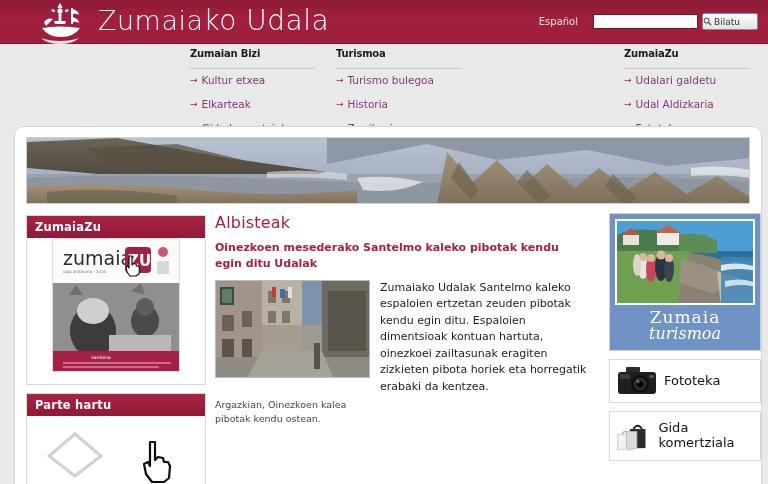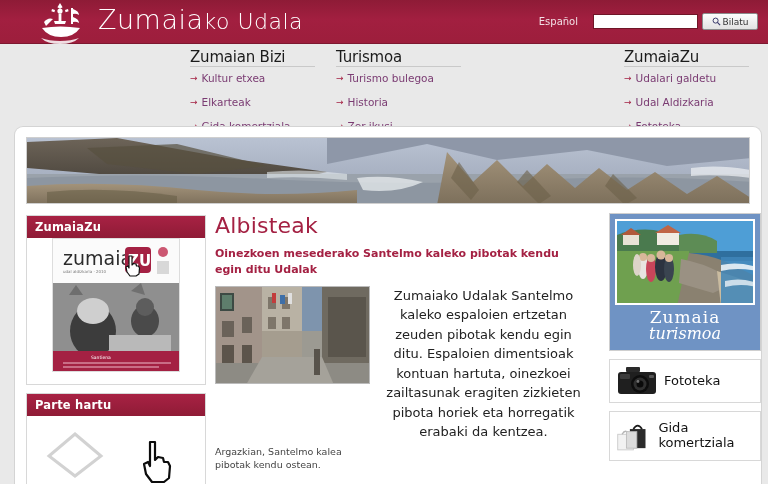--- a/index.html
+++ b/index.html
@@ -24,52 +24,52 @@
   .crest-reflect {
     position: absolute; left: 38px; top: 48px; width: 56px; height: 58px;
     opacity: 0.14;
   }
   .site-title {
     position: absolute; left: 98px; top: 4px;
     color: #fff; font-size: 27px; letter-spacing: 0.5px;
     font-family: "DejaVu Sans", "Liberation Sans", sans-serif;
     font-weight: 300; white-space: nowrap;
   }
-  .site-title .small { font-size: 22px; }
+  .site-title .small { font-size: 28px; }
   .lang-link {
     position: absolute; right: 190px; top: 16px;
     color: #f2dfe4; font-size: 10px; text-decoration: none;
   }
   .search-input {
     position: absolute; right: 70px; top: 14px;
     width: 105px; height: 15px;
     border: 1px solid #6f1527; background: #fff;
     font-size: 10px; padding: 0 3px;
     font-family: "DejaVu Sans", sans-serif;
   }
   .search-btn {
     position: absolute; right: 10px; top: 13px;
     width: 56px; height: 17px;
     background: linear-gradient(to bottom,#fdfdfd,#e2e2e2);
     border: 1px solid #8b8b8b; border-radius: 2px;
     font-size: 9px; color: #333; cursor: pointer;
-    display: flex; align-items: center; justify-content: center; gap: 2px;
+    display: flex; align-items: center; gap: 2px;
     font-family: "DejaVu Sans", sans-serif;
   }
   .mag { display: inline-block; }
 
   
   .nav {
     position: absolute; left: 0; top: 44px; width: 768px; height: 80px;
     background: #e9e9e9;
   }
   .nav-col { position: absolute; top: 4px; }
   .nav-col h3 {
-    font-size: 15px; color: #1b1b1b; font-weight: normal;
-    padding-bottom: 0; border-bottom: 1px solid #c9c9c9;
+    font-size: 10px; color: #1b1b1b; font-weight: bold;
+    padding-bottom: 9px; border-bottom: 1px solid #c9c9c9;
     width: 125px; letter-spacing: -0.2px;
   }
   .nav-col ul { list-style: none; }
   .nav-col li { margin-bottom: 5px; }
   .nav-col a {
     font-size: 10.5px; color: #7a3b72; text-decoration: none;
     display: inline-block;
   }
   .arrow {
     display: inline-block; color: #a42143; font-size: 9px;
@@ -115,34 +115,34 @@
   }
   .mag-link {
     position: absolute; left: 0; right: 0; bottom: 6px;
     text-align: center; font-size: 10px; color: #6d3a68;
     text-decoration: underline;
   }
 
   
   .main { position: absolute; left: 200px; top: 86px; width: 372px; }
   .main h1 {
-    font-size: 22px; color: #a42143; font-weight: normal;
+    font-size: 16px; color: #a42143; font-weight: normal;
     letter-spacing: 0.2px; margin-bottom: 8px;
   }
   .news-title {
     font-size: 11px; color: #a42143; font-weight: bold;
     line-height: 1.45; margin-bottom: 8px;
   }
   .news-photo {
     float: left; width: 155px; height: 98px;
     margin: 0 10px 4px 0; border: 1px solid #bbb; overflow: hidden;
     background: #8b8b86;
   }
   .news-body {
-    font-size: 13px; color: #222; line-height: 1.5; overflow: hidden; text-align: center;
+    font-size: 11px; color: #222; line-height: 1.5; overflow: hidden;
   }
   .news-caption {
     clear: none; font-size: 9.5px; color: #444; line-height: 1.4;
     width: 160px; margin-top: 3px;
   }
   .more-row { position: absolute; left: 200px; top: 442px; width: 372px; }
 
   
   .rbox { position: absolute; left: 594px; width: 152px; }
   #turismo-box {
@@ -351,21 +351,21 @@
           <rect x="106" y="0" width="49" height="98" fill="#6f6a60"></rect>
           <rect x="112" y="10" width="38" height="60" fill="#5a554c"></rect>
           <rect x="0" y="76" width="155" height="22" fill="#8d8b84"></rect>
           <path d="M46 70 L106 70 L118 98 L30 98z" fill="#a5a29a"></path>
           <rect x="98" y="62" width="6" height="26" fill="#58534b"></rect>
           <rect x="46" y="44" width="40" height="26" fill="#a59d8f"></rect>
         </svg>
       </div>
 
       <div class="news-body">Zumaiako Udalak Santelmo kaleko espaloien ertzetan zeuden pibotak kendu egin ditu. Espaloien dimentsioak kontuan hartuta, oinezkoei zailtasunak eragiten zizkieten pibota horiek eta horregatik erabaki da kentzea.</div>
-      <div class="news-caption">Argazkian, Santelmo kalea pibotak kendu ostean.</div>
+      <div class="news-caption">Argazkian, Oinezkoen kalea pibotak kendu ostean.</div>
     </div>
 
     <div class="more-row">
       
 
       
     </div>
 
     <div class="rbox" id="turismo-box">
       <div class="turismo-photo">

